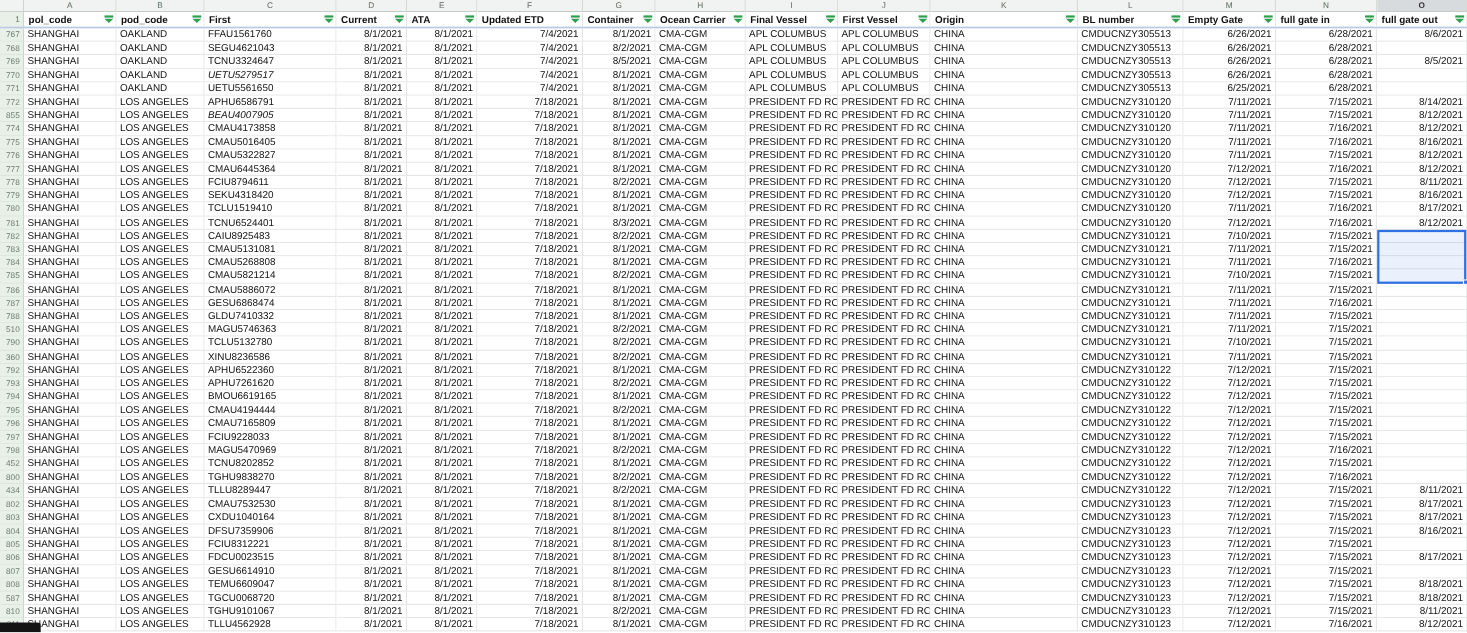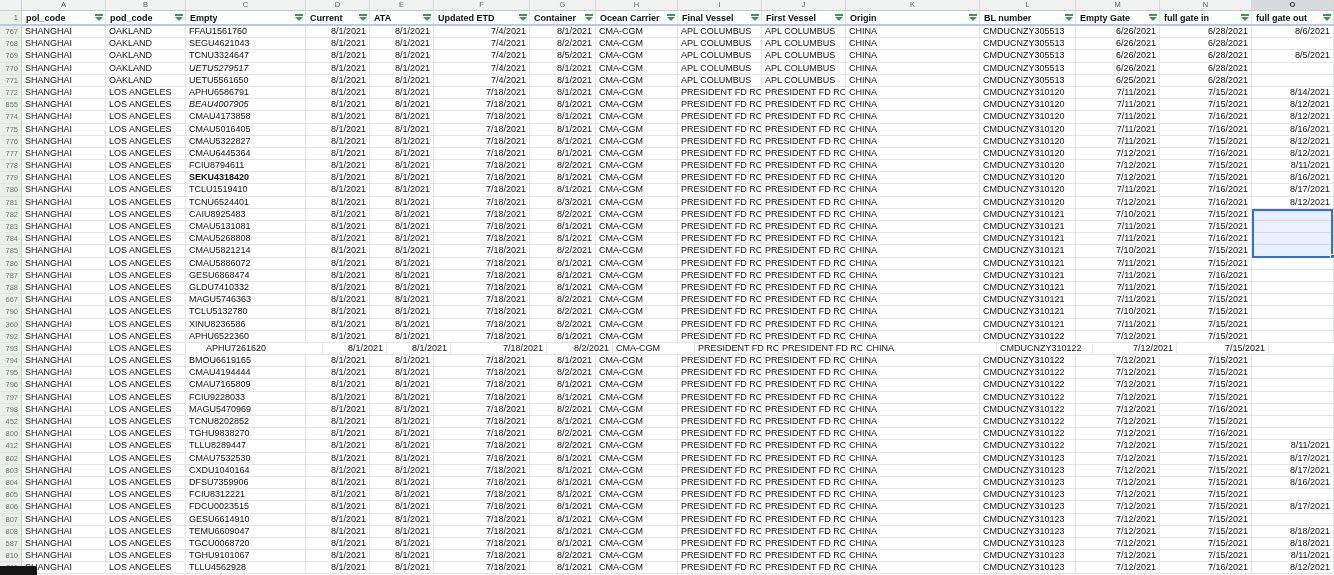--- a/index.html
+++ b/index.html
@@ -110,21 +110,21 @@
 
   <div class="header-cell" style="width: 84px;">
         <span class="lbl">pol_code</span>
         <span class="filter-icon"></span>
       </div>
       <div class="header-cell" style="width: 80px;">
         <span class="lbl">pod_code</span>
         <span class="filter-icon"></span>
       </div>
       <div class="header-cell" style="width: 120px;">
-        <span class="lbl">Empty</span>
+        <span class="lbl">First</span>
         <span class="filter-icon"></span>
       </div>
       <div class="header-cell" style="width: 64px;">
         <span class="lbl">Current</span>
         <span class="filter-icon"></span>
       </div>
       <div class="header-cell" style="width: 64px;">
         <span class="lbl">ATA</span>
         <span class="filter-icon"></span>
       </div>
@@ -385,21 +385,21 @@
         <div class="cell" style="width: 134px;">CHINA</div>
         <div class="cell" style="width: 96px;">CMDUCNZY310120</div>
         <div class="cell r" style="width: 84px;">7/12/2021</div>
         <div class="cell r" style="width: 92px;">7/15/2021</div>
         <div class="cell r" style="width: 82px;">8/11/2021</div>
       </div>
       <div class="data-row">
         <div class="rownum">779</div>
         <div class="cell" style="width: 84px;">SHANGHAI</div>
         <div class="cell" style="width: 80px;">LOS ANGELES</div>
-        <div class="cell" style="width: 120px; font-weight: bold;">SEKU4318420</div>
+        <div class="cell" style="width: 120px;">SEKU4318420</div>
         <div class="cell r" style="width: 64px;">8/1/2021</div>
         <div class="cell r" style="width: 64px;">8/1/2021</div>
         <div class="cell r" style="width: 96px;">7/18/2021</div>
         <div class="cell r" style="width: 66px;">8/1/2021</div>
         <div class="cell" style="width: 82px;">CMA-CGM</div>
         <div class="cell" style="width: 84px;">PRESIDENT FD ROOSEVELT</div>
         <div class="cell" style="width: 84px;">PRESIDENT FD ROOSEVELT</div>
         <div class="cell" style="width: 134px;">CHINA</div>
         <div class="cell" style="width: 96px;">CMDUCNZY310120</div>
         <div class="cell r" style="width: 84px;">7/12/2021</div>
@@ -562,21 +562,21 @@
         <div class="cell" style="width: 82px;">CMA-CGM</div>
         <div class="cell" style="width: 84px;">PRESIDENT FD ROOSEVELT</div>
         <div class="cell" style="width: 84px;">PRESIDENT FD ROOSEVELT</div>
         <div class="cell" style="width: 134px;">CHINA</div>
         <div class="cell" style="width: 96px;">CMDUCNZY310121</div>
         <div class="cell r" style="width: 84px;">7/11/2021</div>
         <div class="cell r" style="width: 92px;">7/15/2021</div>
         <div class="cell r" style="width: 82px;"></div>
       </div>
       <div class="data-row">
-        <div class="rownum">667</div>
+        <div class="rownum">510</div>
         <div class="cell" style="width: 84px;">SHANGHAI</div>
         <div class="cell" style="width: 80px;">LOS ANGELES</div>
         <div class="cell" style="width: 120px;">MAGU5746363</div>
         <div class="cell r" style="width: 64px;">8/1/2021</div>
         <div class="cell r" style="width: 64px;">8/1/2021</div>
         <div class="cell r" style="width: 96px;">7/18/2021</div>
         <div class="cell r" style="width: 66px;">8/2/2021</div>
         <div class="cell" style="width: 82px;">CMA-CGM</div>
         <div class="cell" style="width: 84px;">PRESIDENT FD ROOSEVELT</div>
         <div class="cell" style="width: 84px;">PRESIDENT FD ROOSEVELT</div>
@@ -637,21 +637,21 @@
         <div class="cell" style="width: 134px;">CHINA</div>
         <div class="cell" style="width: 96px;">CMDUCNZY310122</div>
         <div class="cell r" style="width: 84px;">7/12/2021</div>
         <div class="cell r" style="width: 92px;">7/15/2021</div>
         <div class="cell r" style="width: 82px;"></div>
       </div>
       <div class="data-row">
         <div class="rownum">793</div>
         <div class="cell" style="width: 84px;">SHANGHAI</div>
         <div class="cell" style="width: 80px;">LOS ANGELES</div>
-        <div class="cell" style="width: 120px; margin-left: 17px;">APHU7261620</div>
+        <div class="cell" style="width: 120px;">APHU7261620</div>
         <div class="cell r" style="width: 64px;">8/1/2021</div>
         <div class="cell r" style="width: 64px;">8/1/2021</div>
         <div class="cell r" style="width: 96px;">7/18/2021</div>
         <div class="cell r" style="width: 66px;">8/2/2021</div>
         <div class="cell" style="width: 82px;">CMA-CGM</div>
         <div class="cell" style="width: 84px;">PRESIDENT FD ROOSEVELT</div>
         <div class="cell" style="width: 84px;">PRESIDENT FD ROOSEVELT</div>
         <div class="cell" style="width: 134px;">CHINA</div>
         <div class="cell" style="width: 96px;">CMDUCNZY310122</div>
         <div class="cell r" style="width: 84px;">7/12/2021</div>
@@ -778,21 +778,21 @@
         <div class="cell" style="width: 82px;">CMA-CGM</div>
         <div class="cell" style="width: 84px;">PRESIDENT FD ROOSEVELT</div>
         <div class="cell" style="width: 84px;">PRESIDENT FD ROOSEVELT</div>
         <div class="cell" style="width: 134px;">CHINA</div>
         <div class="cell" style="width: 96px;">CMDUCNZY310122</div>
         <div class="cell r" style="width: 84px;">7/12/2021</div>
         <div class="cell r" style="width: 92px;">7/16/2021</div>
         <div class="cell r" style="width: 82px;"></div>
       </div>
       <div class="data-row">
-        <div class="rownum">412</div>
+        <div class="rownum">434</div>
         <div class="cell" style="width: 84px;">SHANGHAI</div>
         <div class="cell" style="width: 80px;">LOS ANGELES</div>
         <div class="cell" style="width: 120px;">TLLU8289447</div>
         <div class="cell r" style="width: 64px;">8/1/2021</div>
         <div class="cell r" style="width: 64px;">8/1/2021</div>
         <div class="cell r" style="width: 96px;">7/18/2021</div>
         <div class="cell r" style="width: 66px;">8/2/2021</div>
         <div class="cell" style="width: 82px;">CMA-CGM</div>
         <div class="cell" style="width: 84px;">PRESIDENT FD ROOSEVELT</div>
         <div class="cell" style="width: 84px;">PRESIDENT FD ROOSEVELT</div>

